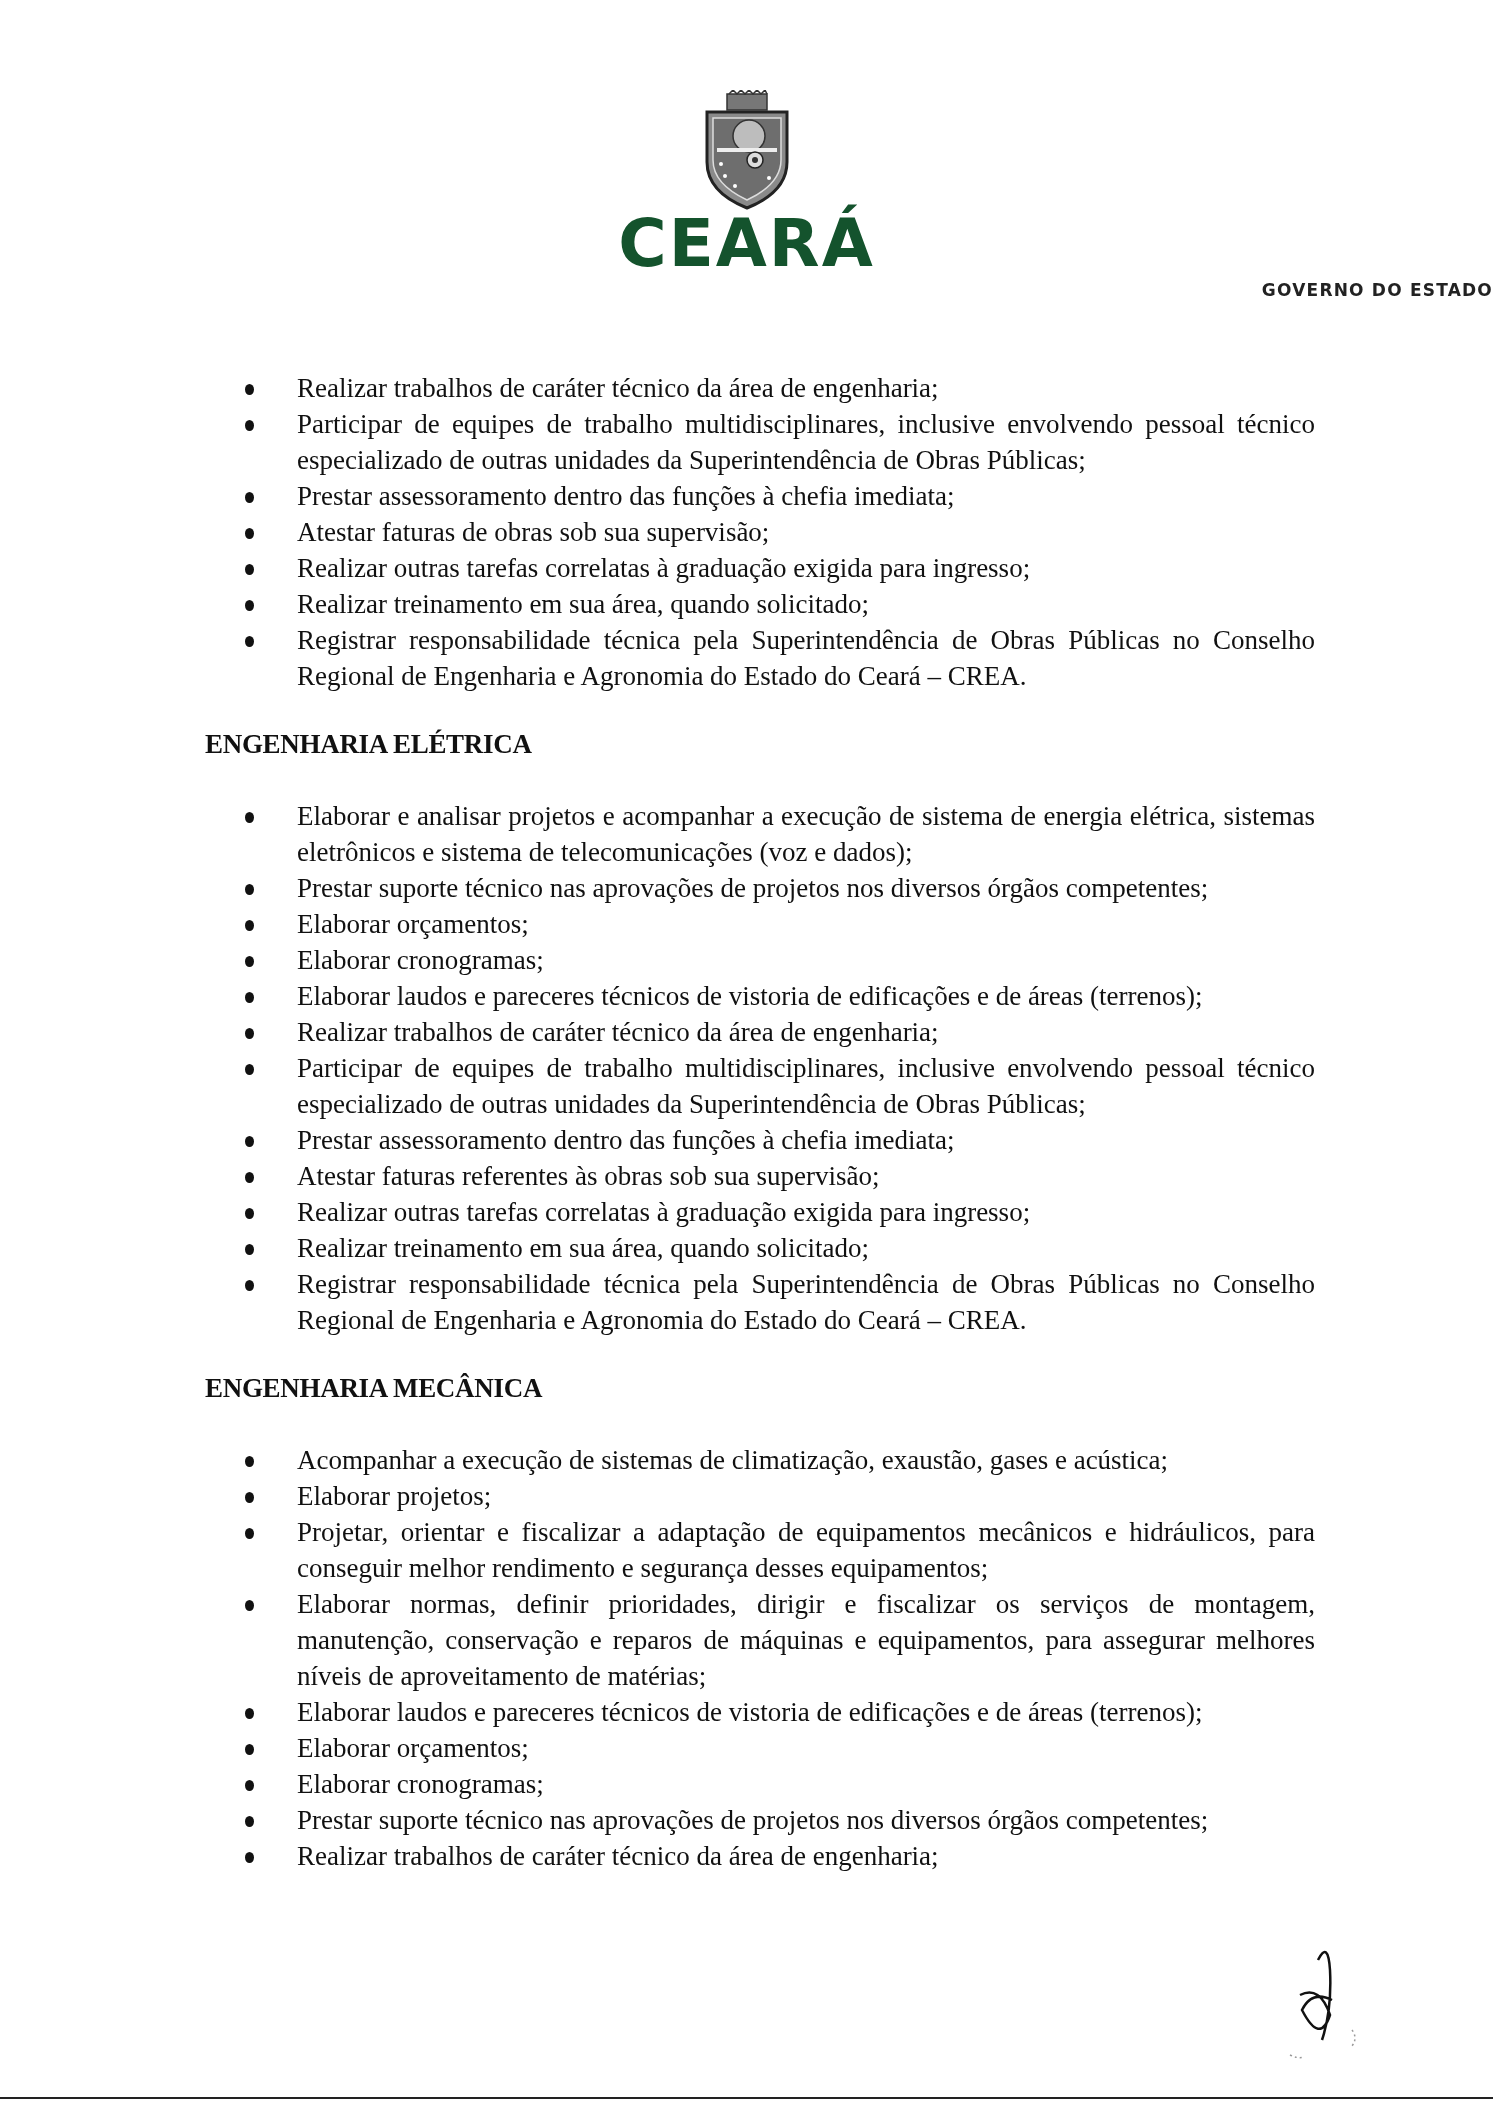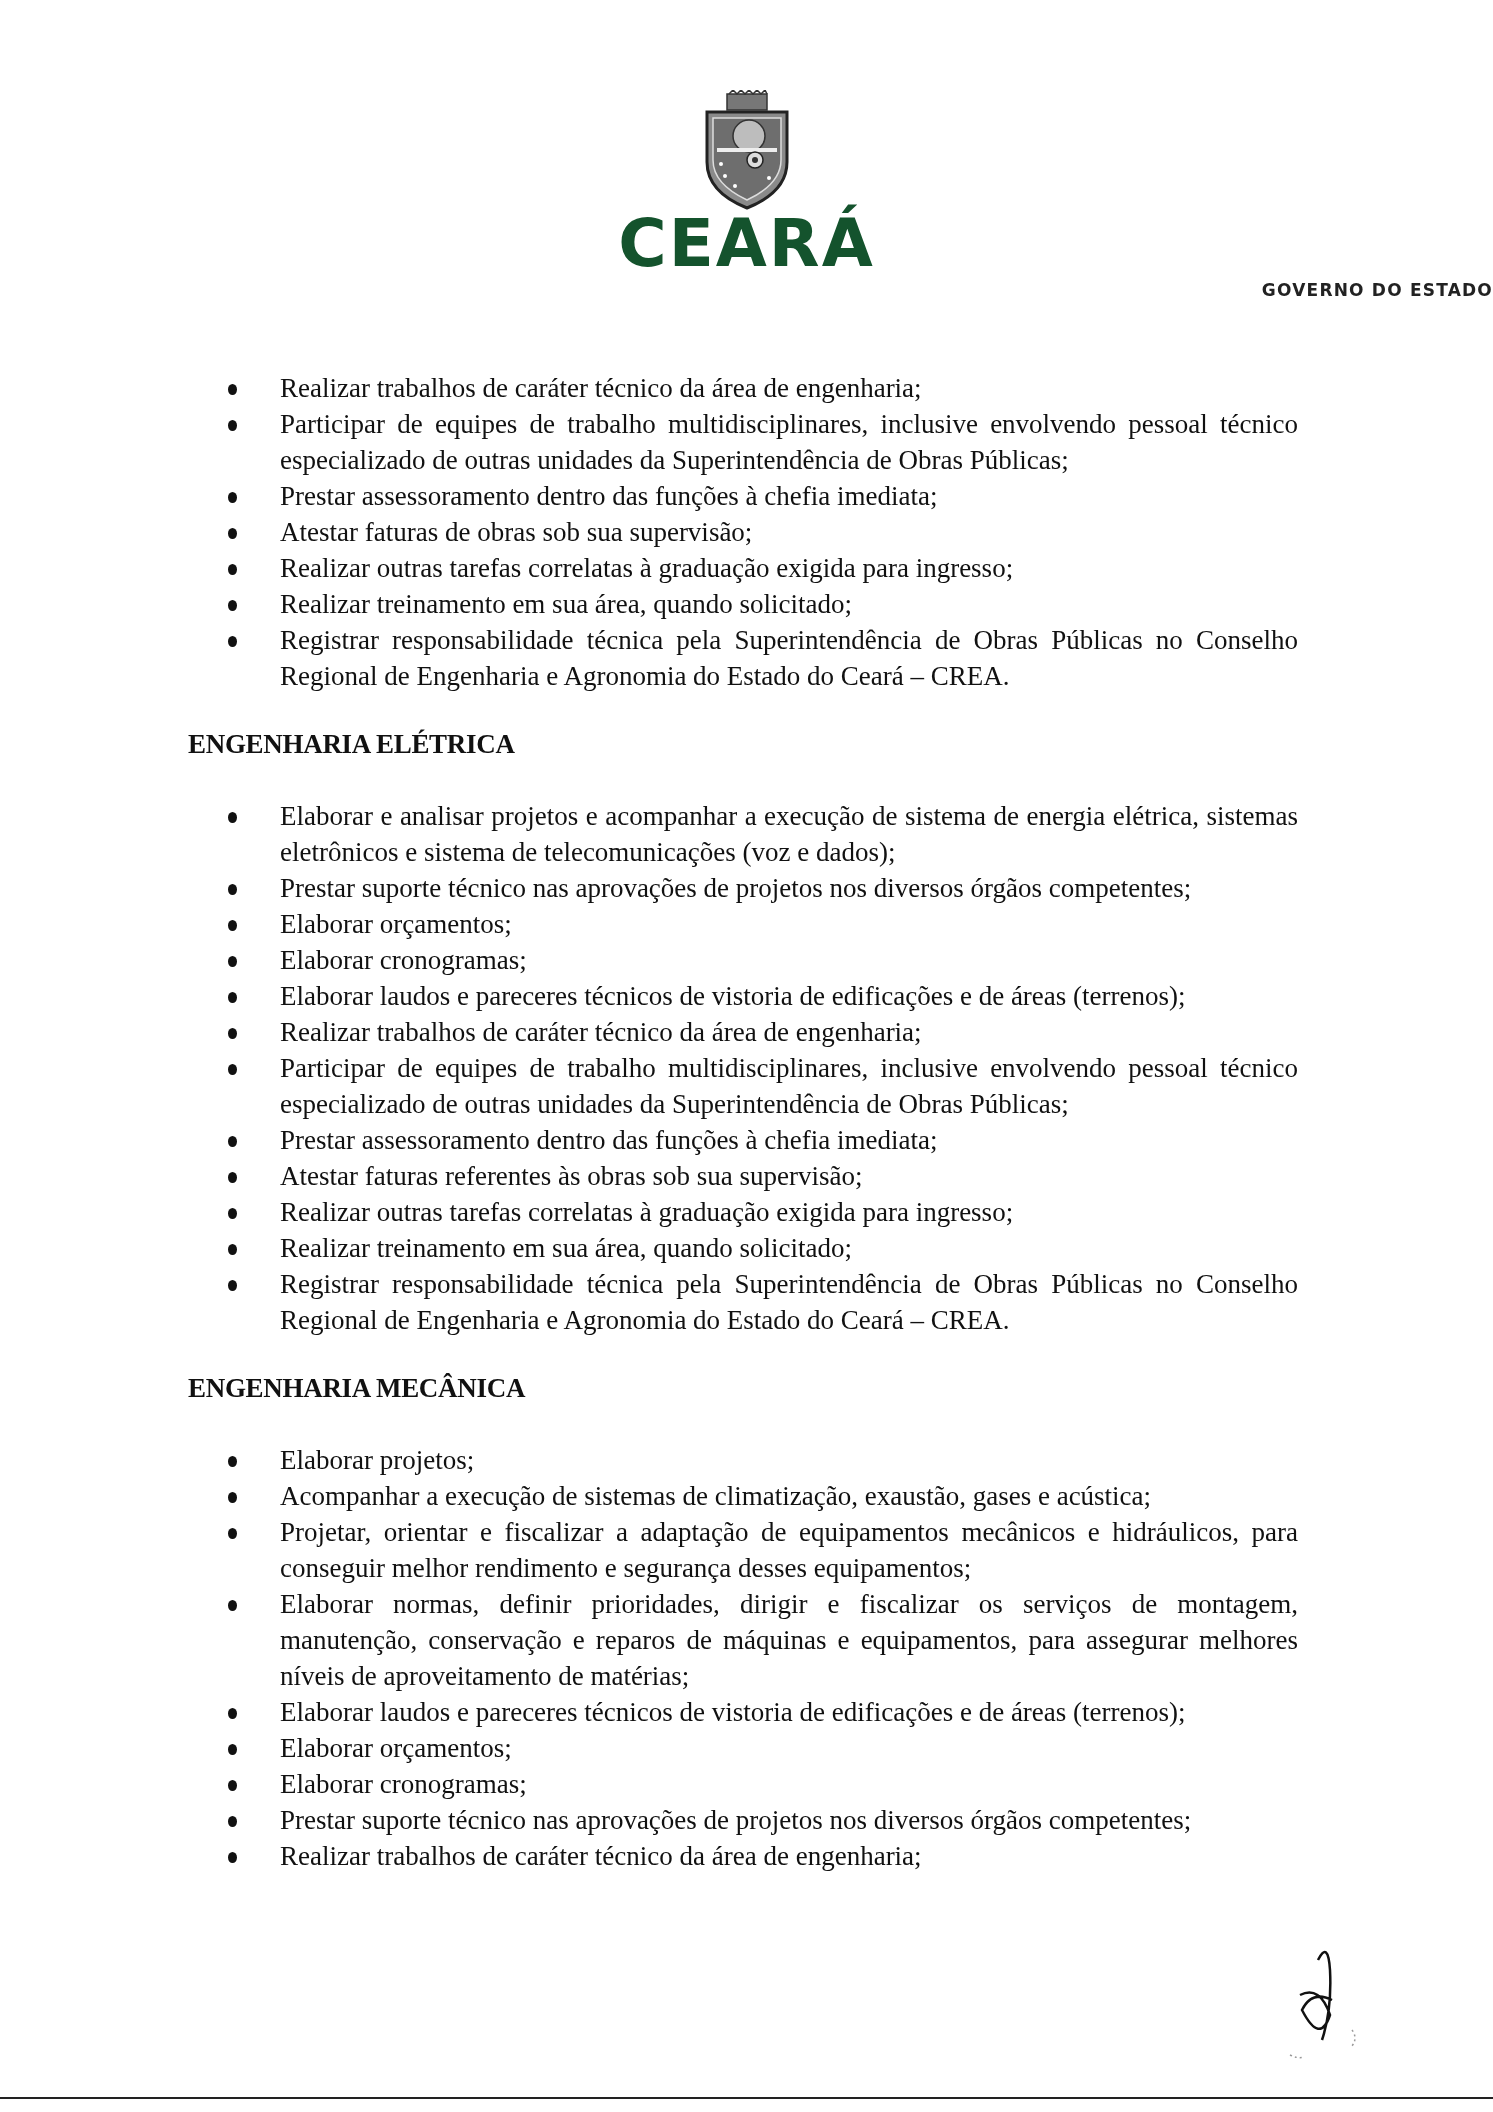--- a/index.html
+++ b/index.html
@@ -5,21 +5,21 @@
   html, body { margin: 0; padding: 0; background: #ffffff; }
   body { width: 1493px; height: 2112px; position: relative; overflow: hidden;
          font-family: "Liberation Serif", "DejaVu Serif", serif; color: #111; }
   .header { position: absolute; left: 0; top: 90px; width: 1493px; text-align: center; }
   .crest { display: block; margin: 0 auto; }
   .brand { font-family: "DejaVu Sans", "Liberation Sans", sans-serif; font-weight: 900;
            font-size: 66px; letter-spacing: 2px; line-height: 64px; color: #14532d;
            margin-top: 2px; }
   .sub { font-family: "DejaVu Sans", "Liberation Sans", sans-serif; font-weight: bold;
          font-size: 17px; letter-spacing: 1.2px; color: #222; margin-top: 4px; text-align: right; }
-  .content { position: absolute; left: 188px; top: 370px; width: 1110px; }
+  .content { position: absolute; left: 205px; top: 370px; width: 1110px; }
   ul { list-style: none; margin: 0; padding: 0; }
   li { position: relative; padding-left: 92px; font-size: 27px; line-height: 36px;
        text-align: justify; margin: 0 0 0px 0; }
   li .bullet { position: absolute; left: 40px; top: 14px; width: 9px; height: 11px;
                border-radius: 50%; background: #111; }
   .section-title { font-size: 27px; font-weight: bold; line-height: 36px;
                    margin: 32px 0 36px 0; letter-spacing: -0.3px; }
   .signature { position: absolute; left: 1260px; top: 1920px; }
   .footer-line { position: absolute; left: 0; top: 2097px; width: 1493px; height: 2px; background: #222; }
 </style>
@@ -67,22 +67,22 @@
     <li><span class="bullet"></span><span>Participar de equipes de trabalho multidisciplinares, inclusive envolvendo pessoal técnico especializado de outras unidades da Superintendência de Obras Públicas;</span></li>
     <li><span class="bullet"></span><span>Prestar assessoramento dentro das funções à chefia imediata;</span></li>
     <li><span class="bullet"></span><span>Atestar faturas referentes às obras sob sua supervisão;</span></li>
     <li><span class="bullet"></span><span>Realizar outras tarefas correlatas à graduação exigida para ingresso;</span></li>
     <li><span class="bullet"></span><span>Realizar treinamento em sua área, quando solicitado;</span></li>
     <li><span class="bullet"></span><span>Registrar responsabilidade técnica pela Superintendência de Obras Públicas no Conselho Regional de Engenharia e Agronomia do Estado do Ceará – CREA.</span></li>
   </ul>
 
   <div class="section-title">ENGENHARIA MECÂNICA</div>
   <ul>
+    <li><span class="bullet"></span><span>Acompanhar a execução de sistemas de climatização, exaustão, gases e acústica;</span></li>
     <li><span class="bullet"></span><span>Elaborar projetos;</span></li>
-    <li><span class="bullet"></span><span>Acompanhar a execução de sistemas de climatização, exaustão, gases e acústica;</span></li>
     <li><span class="bullet"></span><span>Projetar, orientar e fiscalizar a adaptação de equipamentos mecânicos e hidráulicos, para conseguir melhor rendimento e segurança desses equipamentos;</span></li>
     <li><span class="bullet"></span><span>Elaborar normas, definir prioridades, dirigir e fiscalizar os serviços de montagem, manutenção, conservação e reparos de máquinas e equipamentos, para assegurar melhores níveis de aproveitamento de matérias;</span></li>
     <li><span class="bullet"></span><span>Elaborar laudos e pareceres técnicos de vistoria de edificações e de áreas (terrenos);</span></li>
     <li><span class="bullet"></span><span>Elaborar orçamentos;</span></li>
     <li><span class="bullet"></span><span>Elaborar cronogramas;</span></li>
     <li><span class="bullet"></span><span>Prestar suporte técnico nas aprovações de projetos nos diversos órgãos competentes;</span></li>
     <li><span class="bullet"></span><span>Realizar trabalhos de caráter técnico da área de engenharia;</span></li>
   </ul>
 </div>
 

